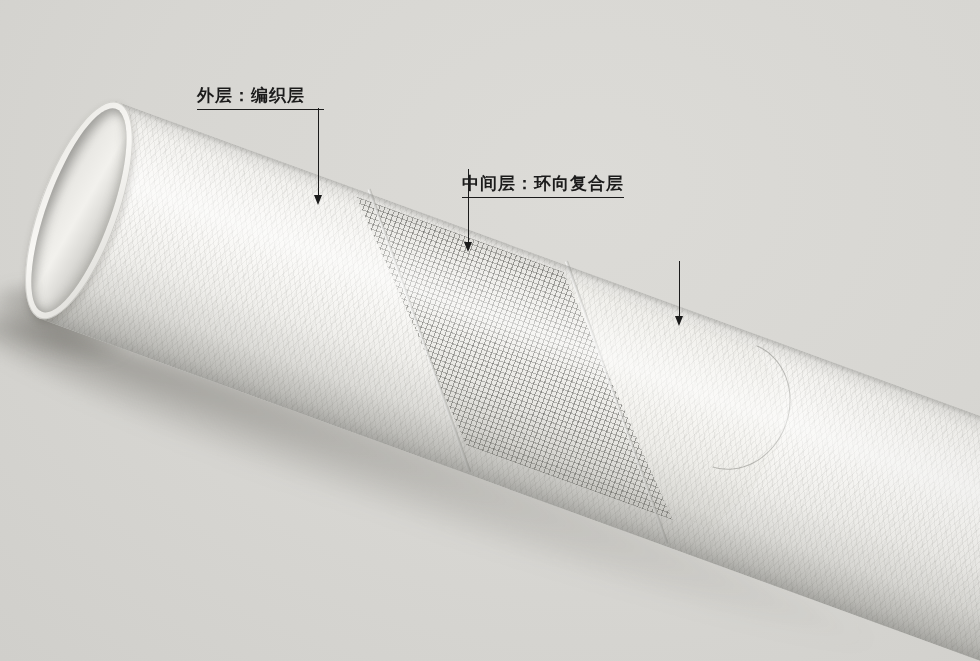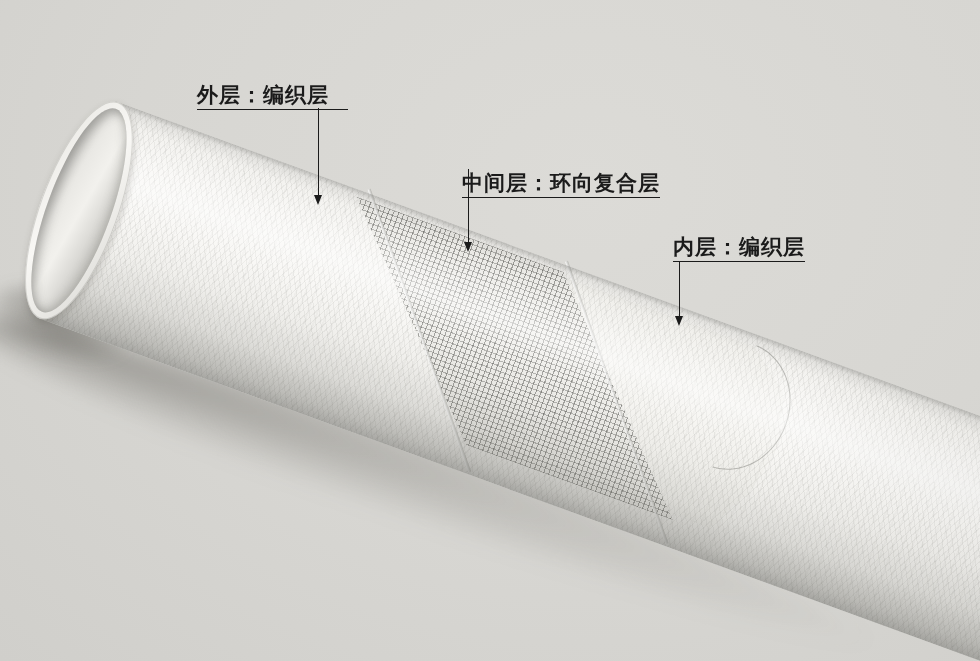--- a/index.html
+++ b/index.html
@@ -88,21 +88,21 @@
   }
   .open-end-interior {
     position:absolute; left:7px; top:7px; right:7px; bottom:7px; border-radius:50%;
     background: linear-gradient(100deg, #c4c3bf 0%, #e9e8e4 30%, #f2f1ed 52%, #d4d3cf 78%, #c5c4c0 100%);
     box-shadow: inset 6px 3px 10px rgba(70,70,66,0.35), inset -4px -2px 8px rgba(108,108,102,0.28);
   }
 
   
   .callout { position:absolute; z-index:10; color:#1b1b1b; }
   .callout-label {
-    display:inline-block; font-size:21px; font-weight:700; letter-spacing:1px;
+    display:inline-block; font-size:17px; font-weight:700; letter-spacing:1px;
     line-height:18px; padding-bottom:5px; border-bottom:1px solid #1b1b1b;
     white-space:nowrap;
   }
   .pad-right { padding-right:19px; }
   .leader-v { position:absolute; width:1px; background:#1b1b1b; z-index:10; }
   .arrow-down {
     position:absolute; width:0; height:0; z-index:10;
     border-left:4.5px solid transparent; border-right:4.5px solid transparent;
     border-top:10px solid #1b1b1b;
   }
@@ -136,19 +136,16 @@
   </div>
   <div class="leader-v" style="left:318px; top:108px; height:88px;"></div>
   <div class="arrow-down" style="left:314px; top:195px;"></div>
 
   <div class="callout" style="left:462px; top:146px;margin-top:28px;">
     <span class="callout-label">中间层：环向复合层</span>
   </div>
   <div class="leader-v" style="left:468px; top:169px; height:74px;"></div>
   <div class="arrow-down" style="left:464px; top:242px;"></div>
 
-  <div class="callout" style="left:673px; top:238px;">
-    <span class="callout-label">内层：编织层</span>
-  </div>
   <div class="leader-v" style="left:679px; top:261px; height:56px;"></div>
   <div class="arrow-down" style="left:675px; top:316px;"></div>
 
 </div>
 
 </body></html>

